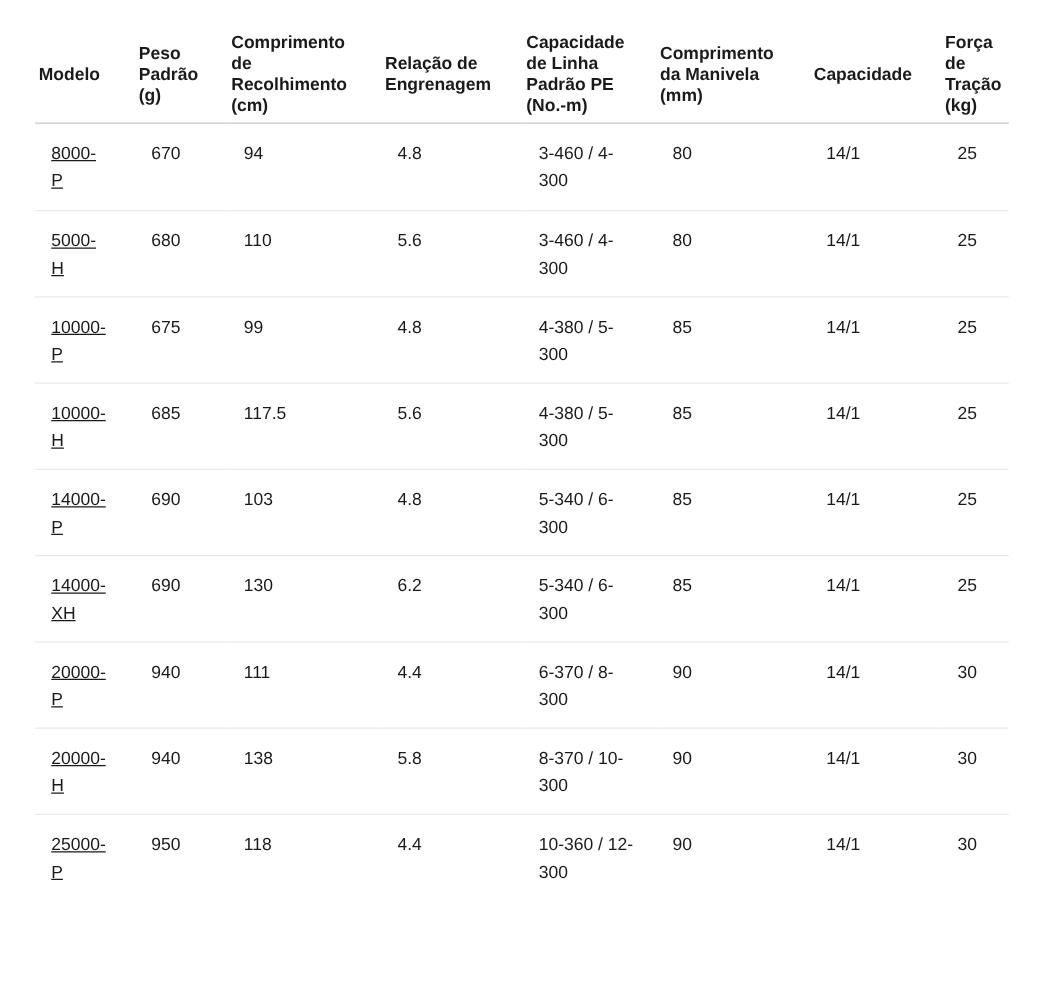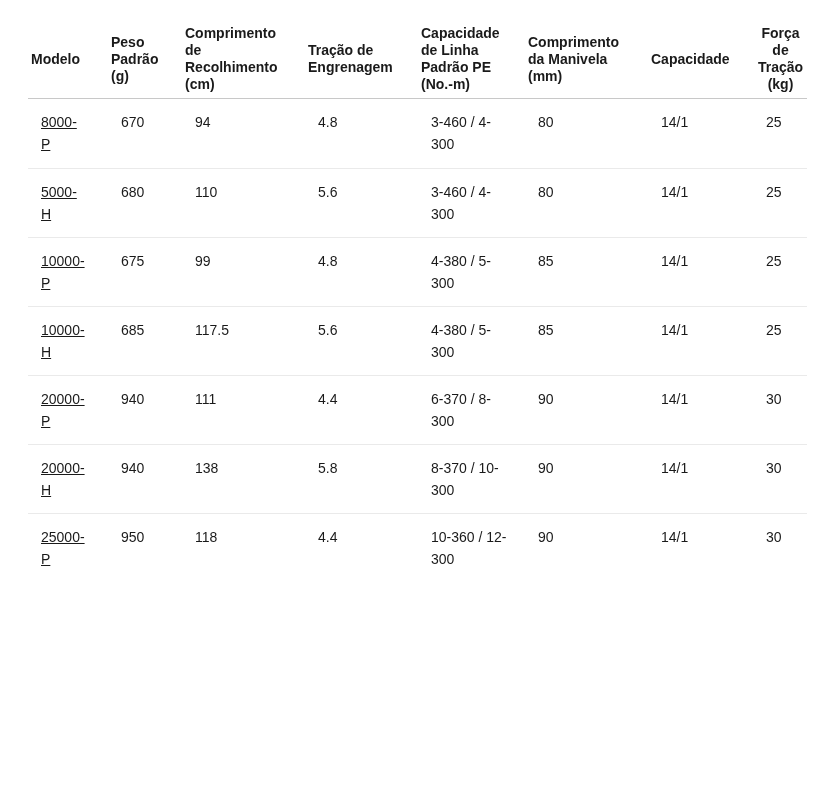--- a/index.html
+++ b/index.html
@@ -60,21 +60,21 @@
     padding: 13px 12px 0 13px;
     overflow: visible;
     white-space: normal;
   }
   tbody tr + tr td {
     border-top: 1px solid #eaeaea;
   }
   
   td.c0 { padding-right: 23px; text-decoration: underline; }
   td.c4 { padding-right: 18px; }
-  th.c7 { padding-right: 2px; text-align: center; }
+  th.c7 { padding-right: 2px; }
   td.c7 { padding-right: 2px; }
 </style>
 </head>
 <body>
 
 <div class="page">
   <table class="spec-table">
     <colgroup>
       <col class="c0">
         <col class="c1">
@@ -83,21 +83,21 @@
       <col class="c4">
         <col class="c5">
         <col class="c6">
         <col class="c7">
     </colgroup>
     <thead>
       <tr>
         <th class="c0">Modelo</th>
         <th class="c1">Peso Padrão (g)</th>
         <th class="c2">Comprimento de Recolhimento (cm)</th>
-        <th class="c3">Tração de Engrenagem</th>
+        <th class="c3">Relação de Engrenagem</th>
         <th class="c4">Capacidade de Linha Padrão PE (No.-m)</th>
         <th class="c5">Comprimento da Manivela (mm)</th>
         <th class="c6">Capacidade</th>
         <th class="c7">Força de Tração (kg)</th>
       </tr>
     </thead>
     <tbody>
         <tr>
           <td class="c0">8000-P</td>
           <td class="c1">670</td>
@@ -132,20 +132,40 @@
           <td class="c0">10000-H</td>
           <td class="c1">685</td>
           <td class="c2">117.5</td>
           <td class="c3">5.6</td>
           <td class="c4">4-380 / 5-300</td>
           <td class="c5">85</td>
           <td class="c6">14/1</td>
           <td class="c7">25</td>
         </tr>
         <tr>
+          <td class="c0">14000-P</td>
+          <td class="c1">690</td>
+          <td class="c2">103</td>
+          <td class="c3">4.8</td>
+          <td class="c4">5-340 / 6-300</td>
+          <td class="c5">85</td>
+          <td class="c6">14/1</td>
+          <td class="c7">25</td>
+        </tr>
+        <tr>
+          <td class="c0">14000-XH</td>
+          <td class="c1">690</td>
+          <td class="c2">130</td>
+          <td class="c3">6.2</td>
+          <td class="c4">5-340 / 6-300</td>
+          <td class="c5">85</td>
+          <td class="c6">14/1</td>
+          <td class="c7">25</td>
+        </tr>
+        <tr>
           <td class="c0">20000-P</td>
           <td class="c1">940</td>
           <td class="c2">111</td>
           <td class="c3">4.4</td>
           <td class="c4">6-370 / 8-300</td>
           <td class="c5">90</td>
           <td class="c6">14/1</td>
           <td class="c7">30</td>
         </tr>
         <tr>

